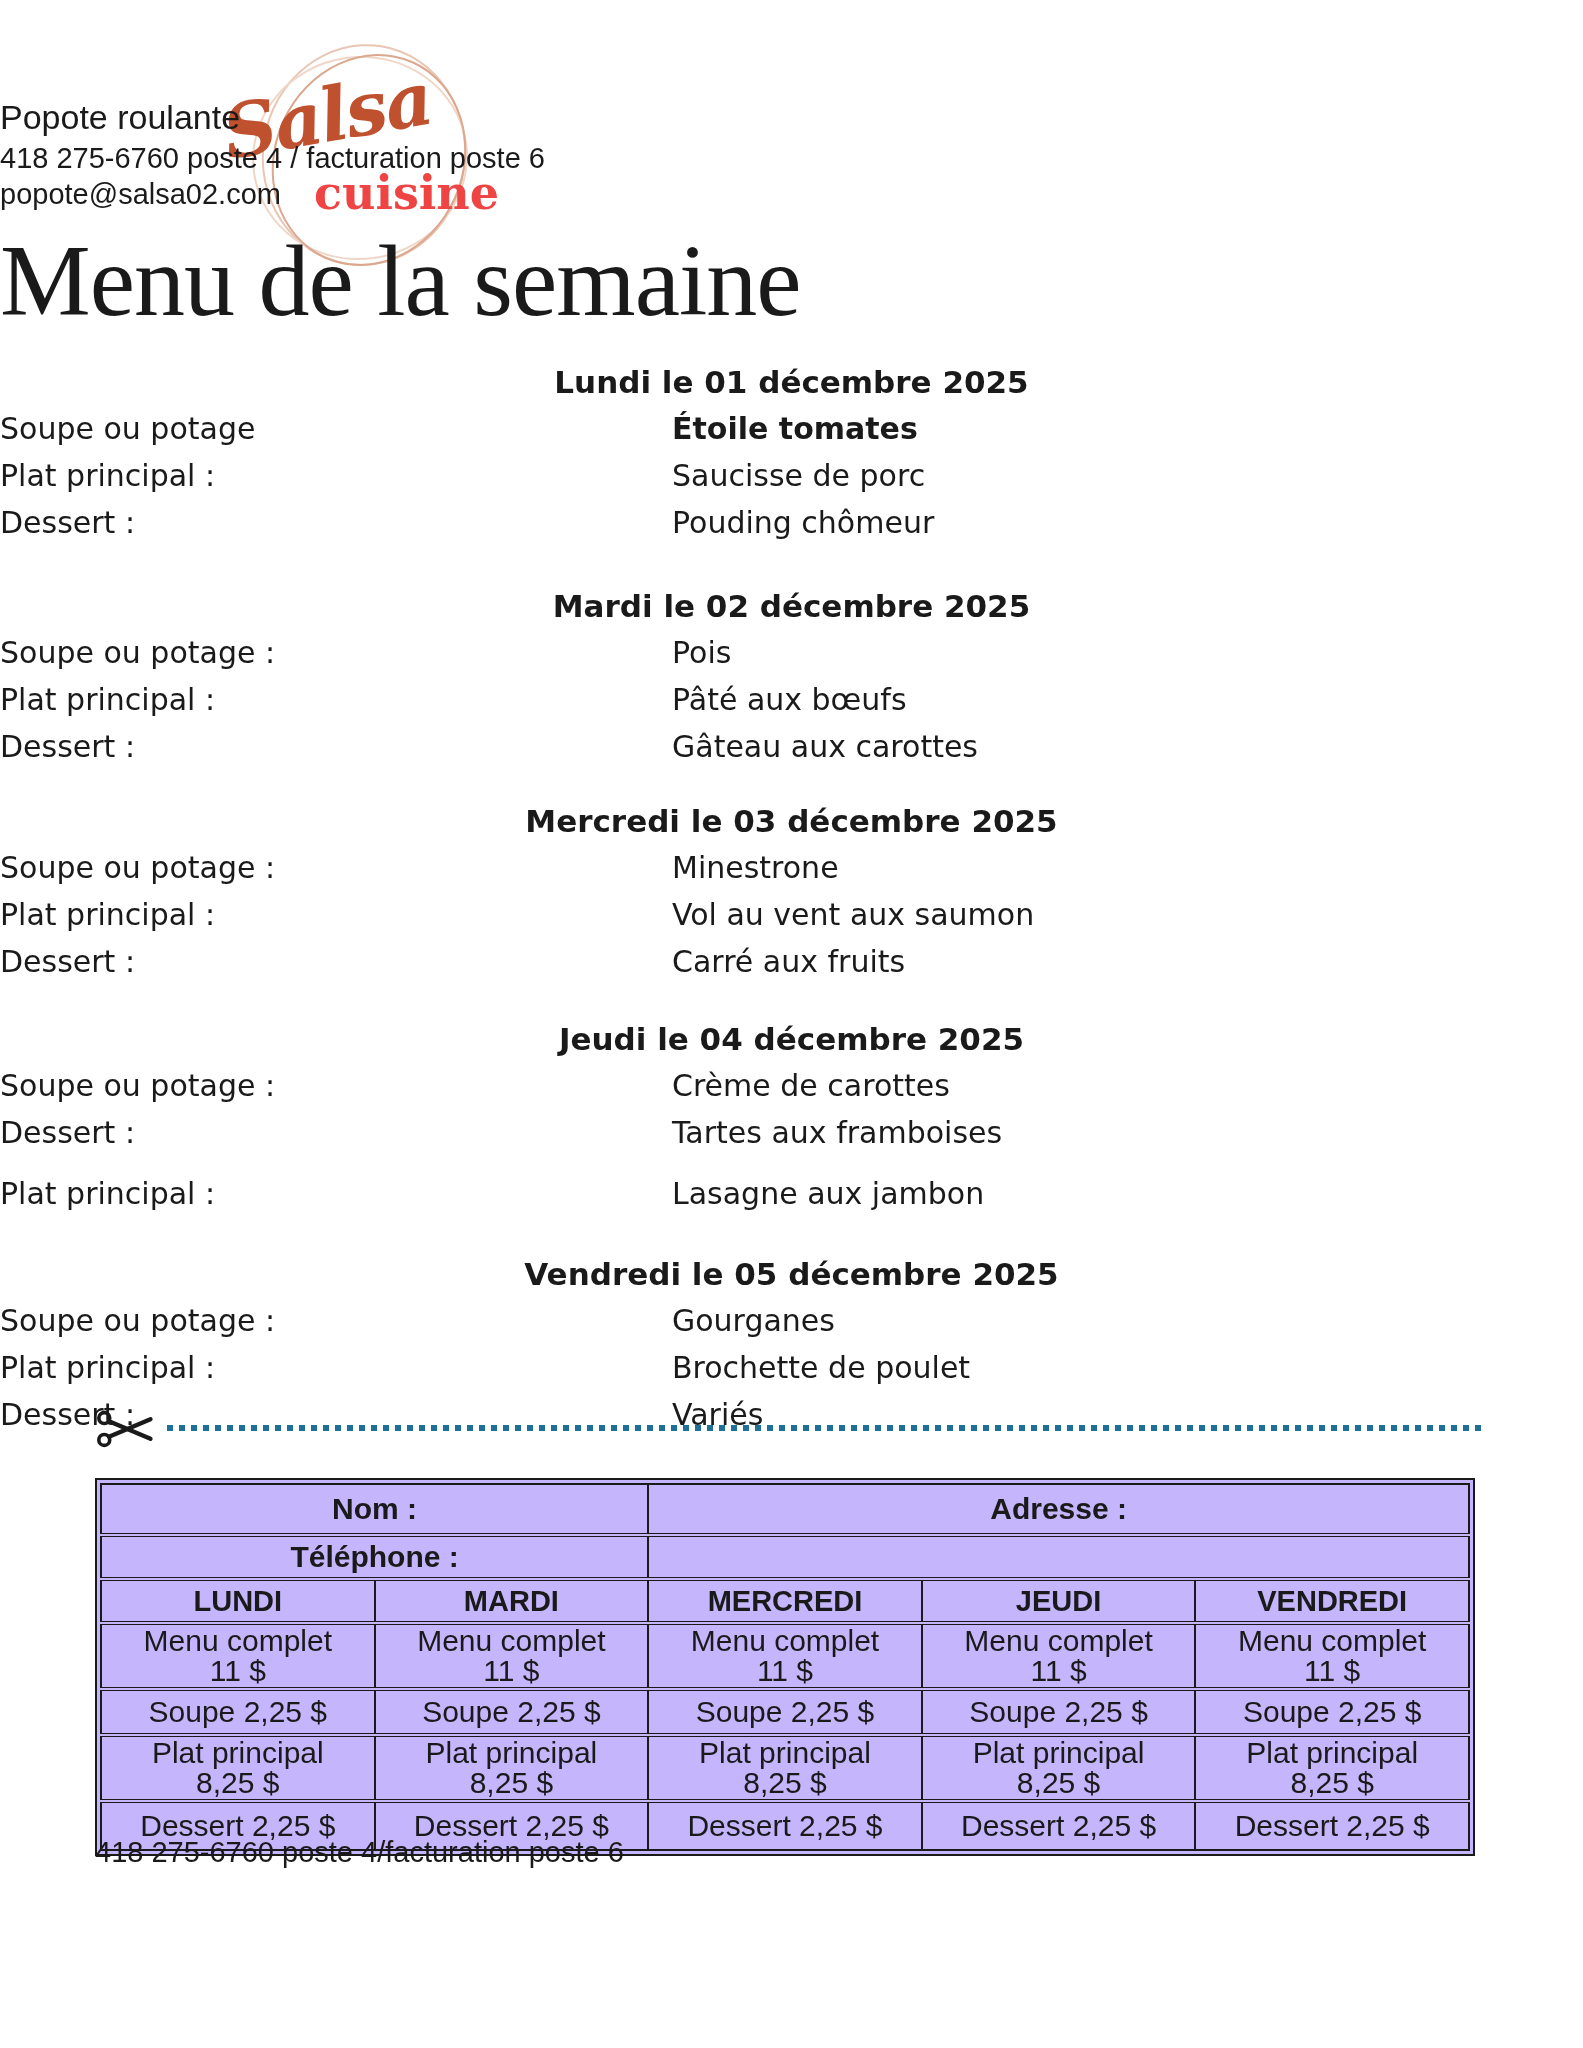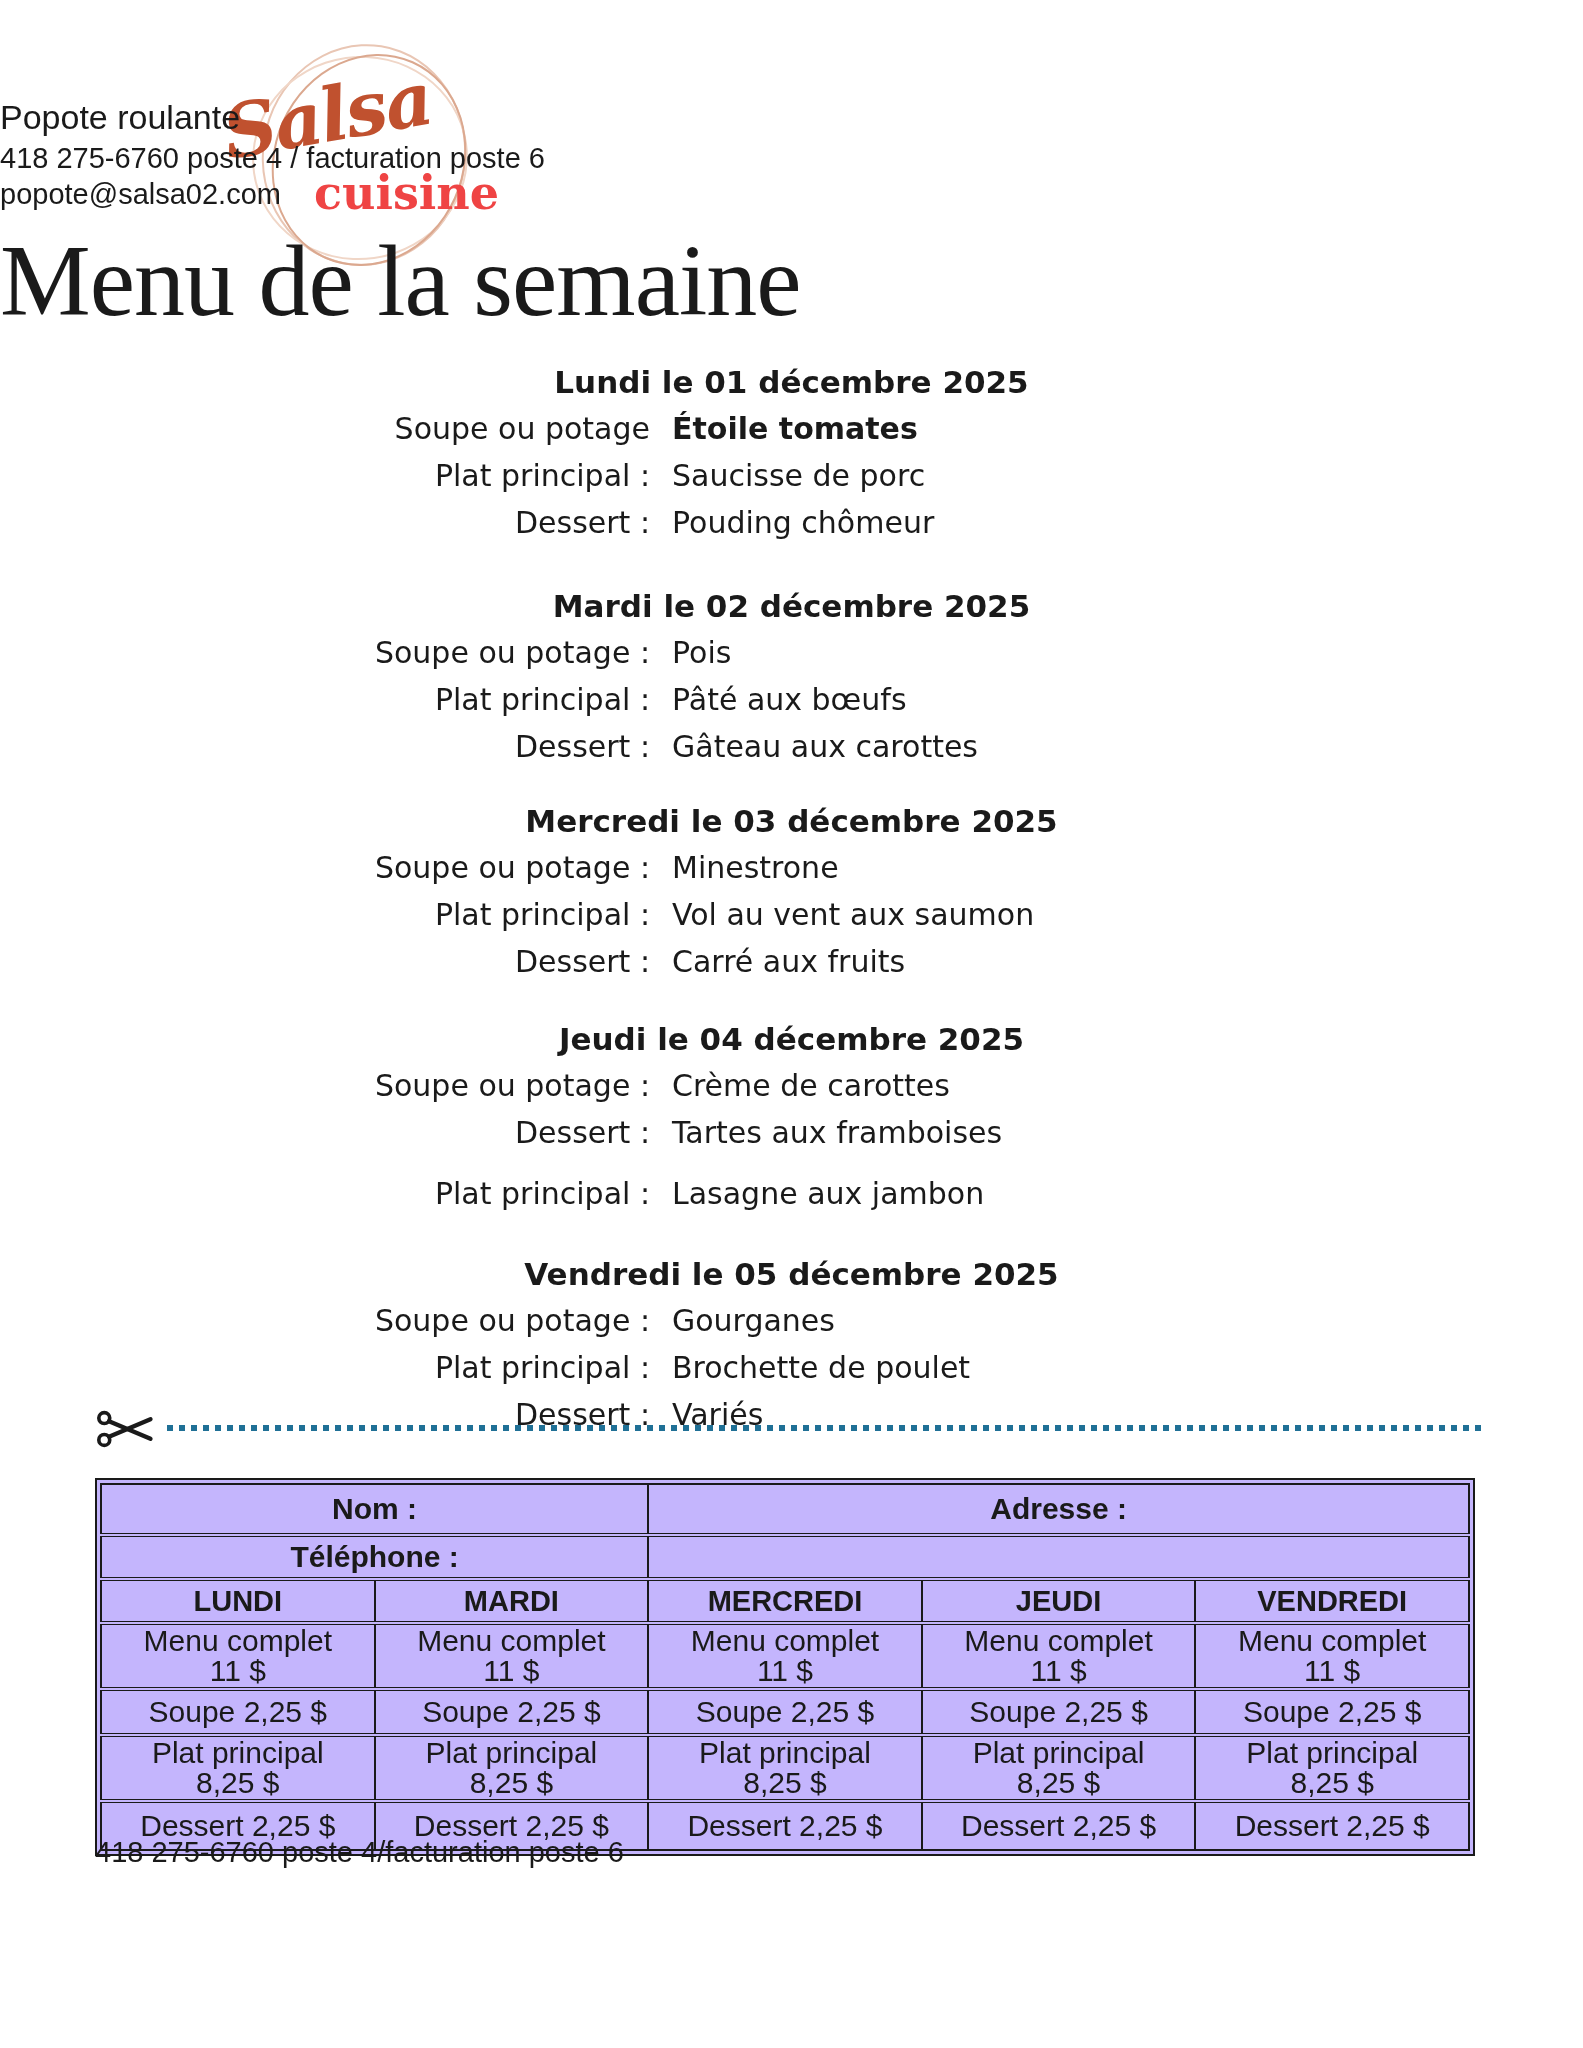--- a/index.html
+++ b/index.html
@@ -22,21 +22,21 @@
   .hdr-email{position:absolute;left:0;top:178px;width:100%;font-size:29px;}
 
   
   .title{position:absolute;left:0;top:222px;width:100%;
       font-family:"Liberation Serif",serif;font-size:102px;letter-spacing:-1px;}
 
   
   .day{position:absolute;left:0;width:100%;font-family:"DejaVu Sans",sans-serif;}
   .day h2{margin:0;text-align:center;font-size:31px;font-weight:bold;line-height:45px;}
   .mrow{font-size:30px;line-height:47px;white-space:nowrap;}
-  .mrow .lbl{display:inline-block;width:650px;text-align:right;}
+  .mrow .lbl{display:inline-block;width:650px;}
   .mrow .val{margin-left:22px;}
   .val.bold{font-weight:bold;}
   .mrow.gap{margin-top:14px;}
   .d-lundi{top:360px;} .d-mardi{top:584px;} .d-mercredi{top:799px;}
   .d-jeudi{top:1017px;} .d-vendredi{top:1252px;}
 
   
   .cutline{position:absolute;left:95px;top:1405px;width:1395px;height:46px;}
   .scissors{position:absolute;left:0;top:4px;}
   .dots{position:absolute;left:72px;top:20px;width:1320px;height:6px;

